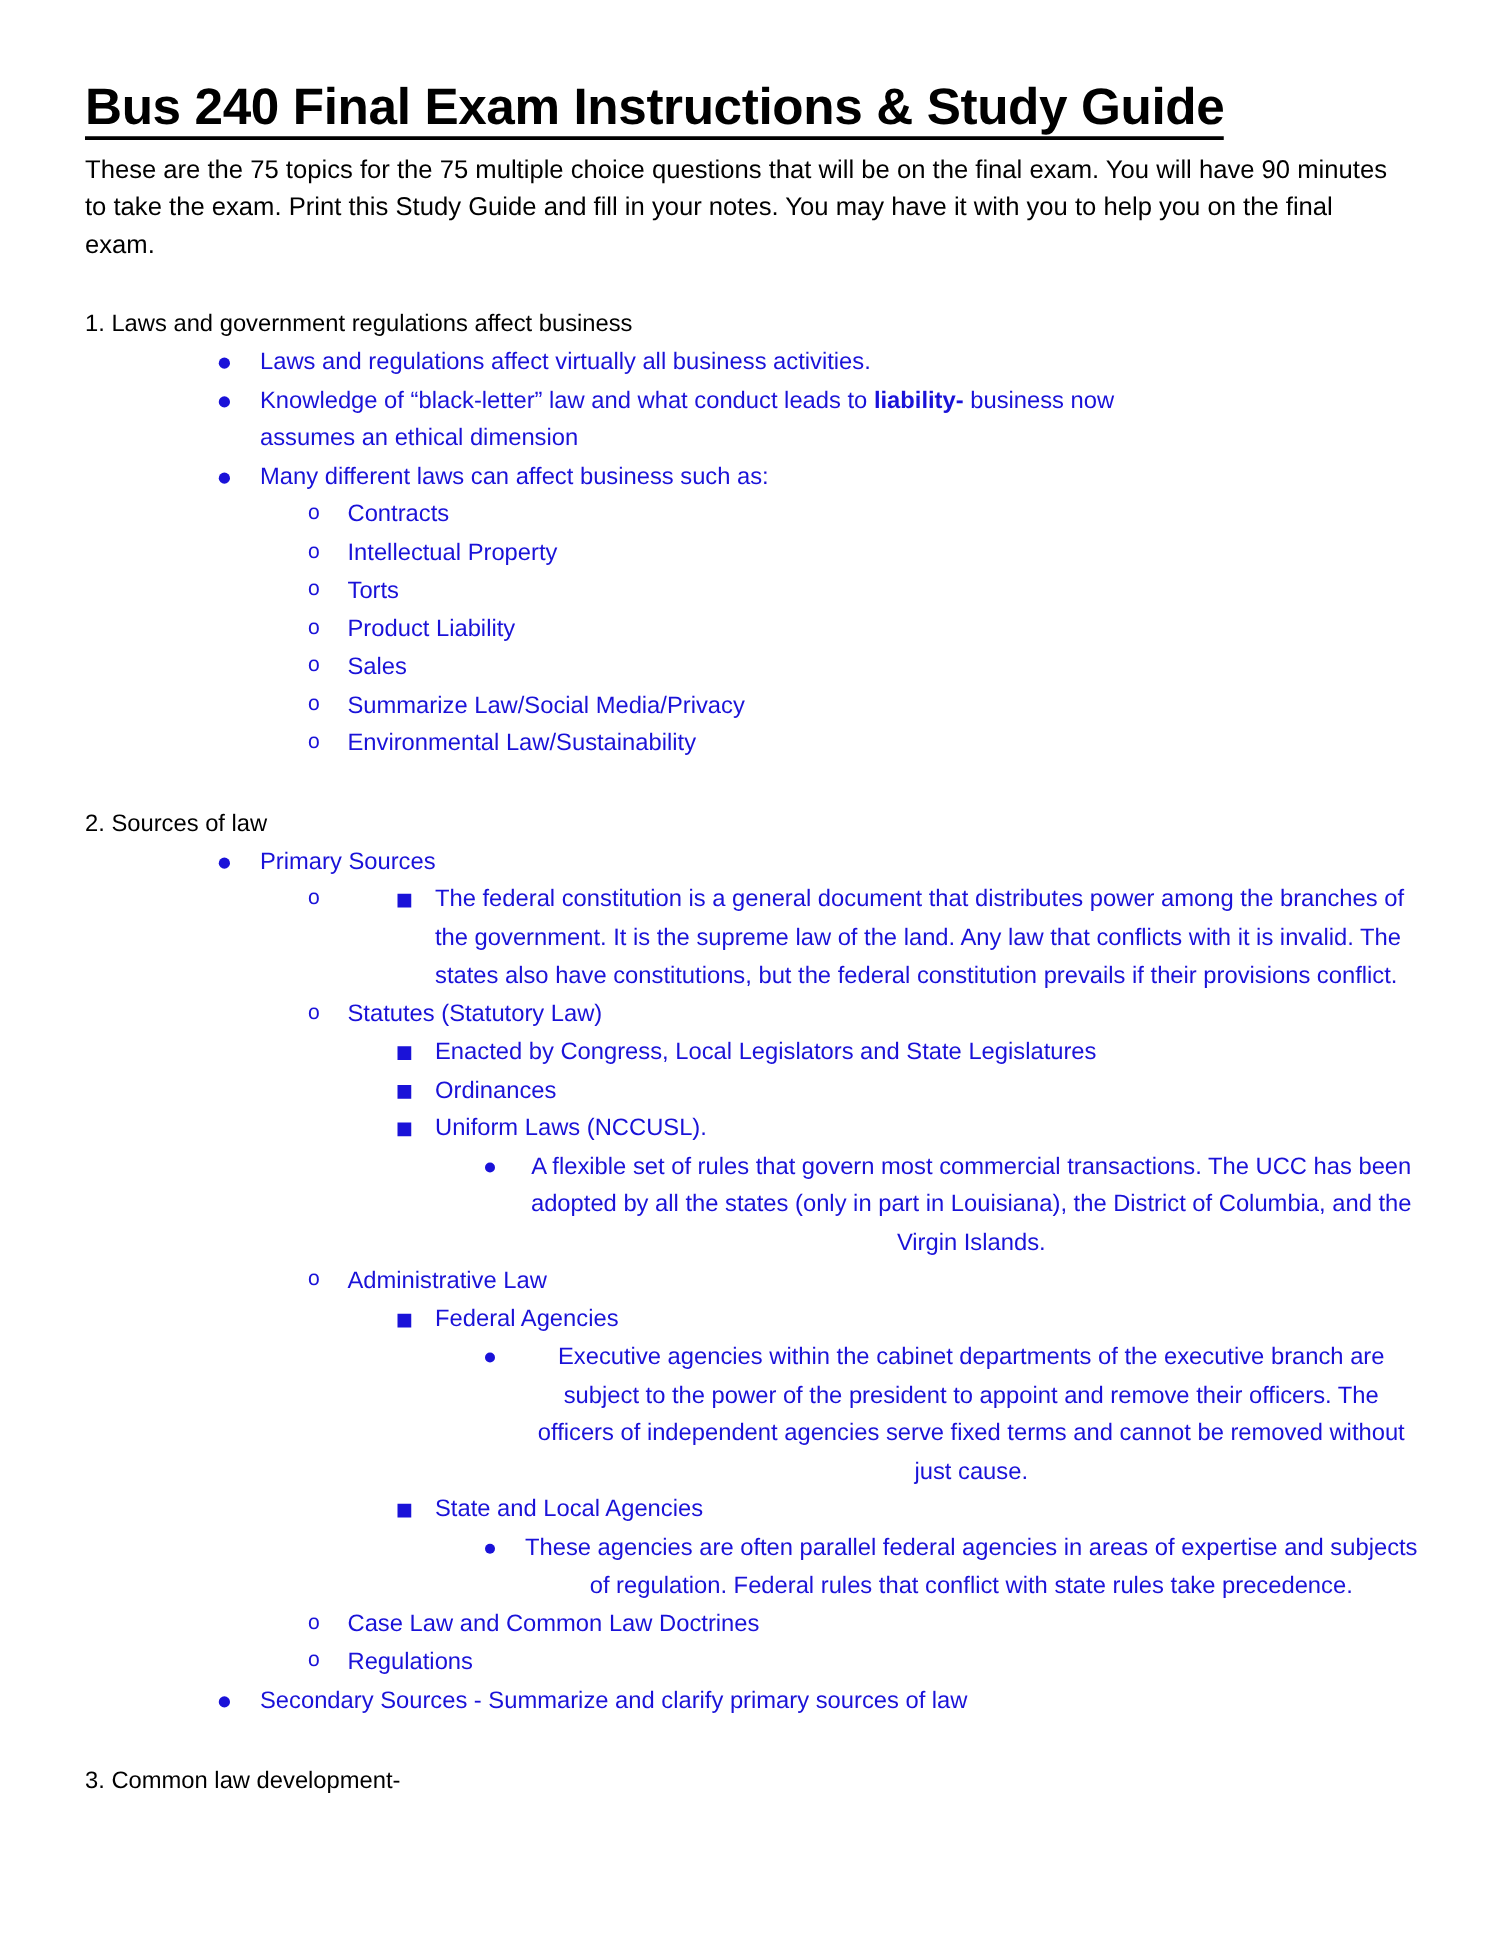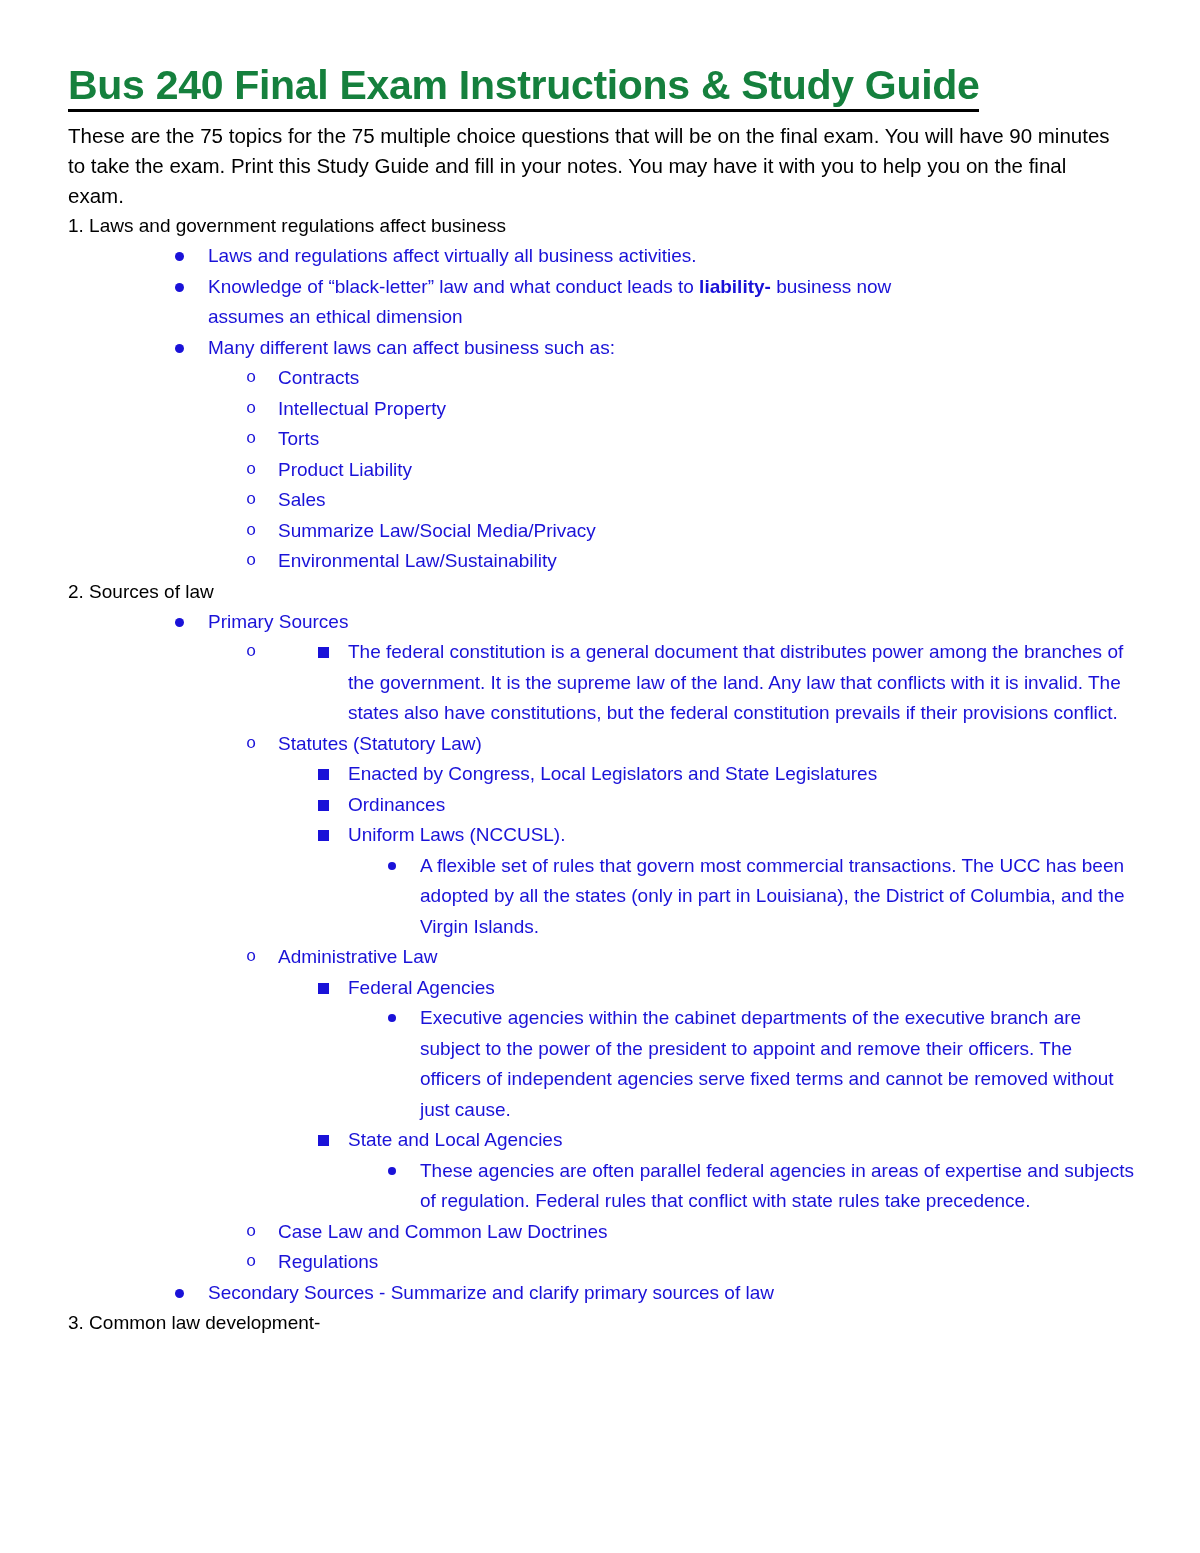--- a/index.html
+++ b/index.html
@@ -23,40 +23,41 @@
     padding: 62px 66px 0 68px;
     background: #ffffff;
   }
 
   
   .doc-title {
     font-size: 41px;
     font-weight: bold;
     line-height: 46px;
     letter-spacing: -0.3px;
-    color: #15803d;
+    color: #000000;
     margin: 0 0 2px 0;
     display: inline-block;
     border-bottom: 3px solid #000000;
     padding-bottom: 1px;
     white-space: nowrap;
   }
 
   
   .intro {
     font-size: 20.5px;
     font-weight: normal;
     line-height: 30px;
     color: #000000;
     margin: 7px 0 0 0;
     max-width: 1045px;
   }
 
   
   .section {
+    margin-top: 34px;
   }
   .section-heading {
     font-size: 19px;
     line-height: 30px;
     color: #000000;
     margin: 0;
   }
 
   
   .row {
@@ -112,21 +113,21 @@
   }
   .lvl3 > .bullet i {
     display: block;
     width: 11px;
     height: 11px;
     background: #1A12D8;
     margin-top: 10px;
   }
 
   
-  .lvl4 { padding-left: 352px; }
+  .lvl4 { padding-left: 352px; text-align: center; }
   .lvl4 > .bullet {
     left: 320px;
     width: 14px;
     height: 30.5px;
   }
   .lvl4 > .bullet i {
     display: block;
     width: 8px;
     height: 8px;
     border-radius: 50%;

